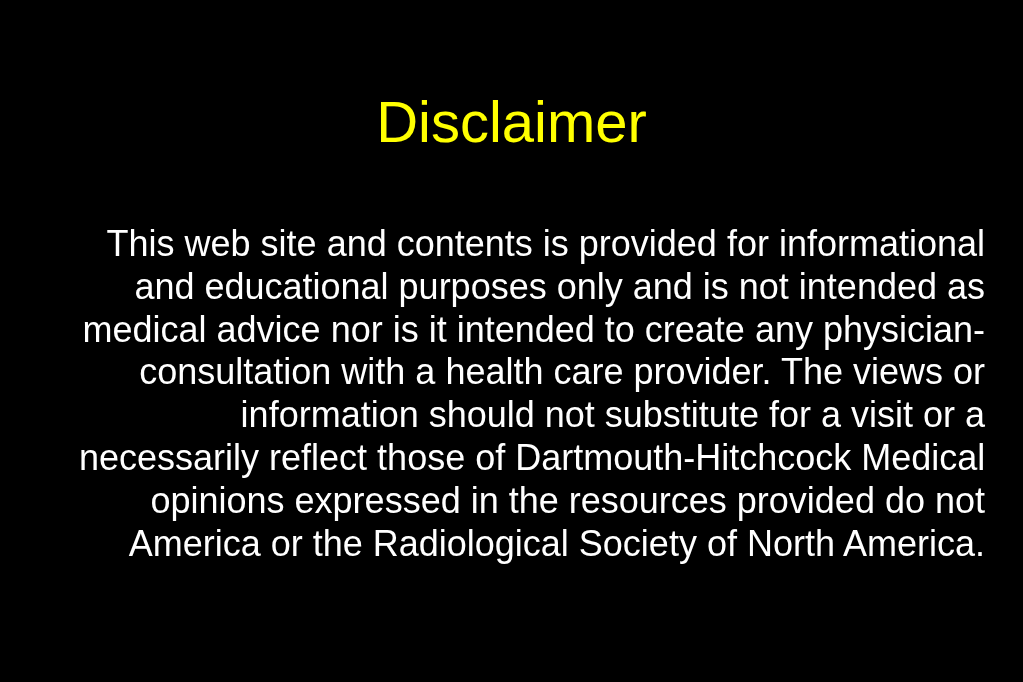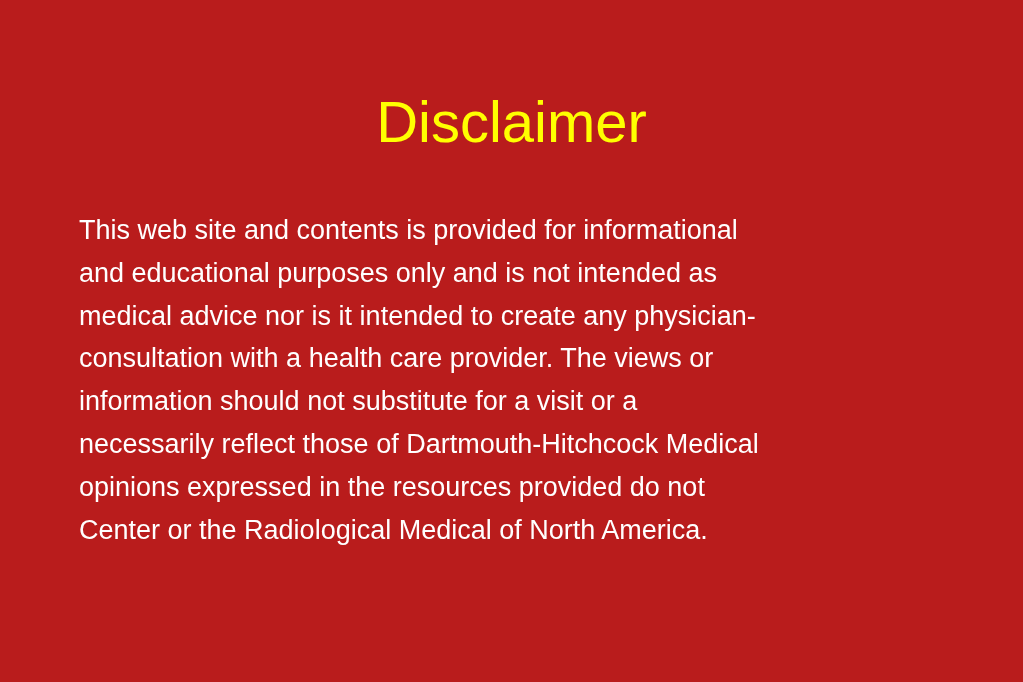--- a/index.html
+++ b/index.html
@@ -28,44 +28,44 @@
     text-align: center;
     font-size: 58px;
     line-height: 68px;
     font-weight: normal;
     letter-spacing: 0px;
     margin: 0;
     white-space: nowrap;
   }
   #slide-body {
     position: absolute;
-    top: 209px;
+    top: 223px;
     left: 79px;
     width: 906px;
-    font-size: 27px;
+    font-size: 36px;
     line-height: 42.8px;
     font-weight: normal;
-    text-align: left;
+    text-align: right;
   }
   .body-line {
     display: block;
     white-space: pre;
   }
 </style>
 </head>
 <body>
 
-<div id="slide" style="background-color: #b91c1c; padding-left: 26px;">
+<div id="slide" style="background-color: #000000; padding-left: 26px;">
 
   <h1 id="slide-title" style="color: rgb(255, 255, 0);">Disclaimer</h1>
 
   <div id="slide-body" style="color: rgb(255, 255, 255);">
     <span class="body-line">This web site and contents is provided for informational</span>
     <span class="body-line">and educational purposes only and is not intended as</span>
     <span class="body-line">medical advice nor is it intended to create any physician-</span>
     <span class="body-line">consultation with a health care provider. The views or</span>
     <span class="body-line">information should not substitute for a visit or a</span>
     <span class="body-line">necessarily reflect those of Dartmouth-Hitchcock Medical</span>
     <span class="body-line">opinions expressed in the resources provided do not</span>
-    <span class="body-line">Center or the Radiological Medical of North America.</span>
+    <span class="body-line">America or the Radiological Society of North America.</span>
   </div>
 
 </div>
 
 </body></html>

